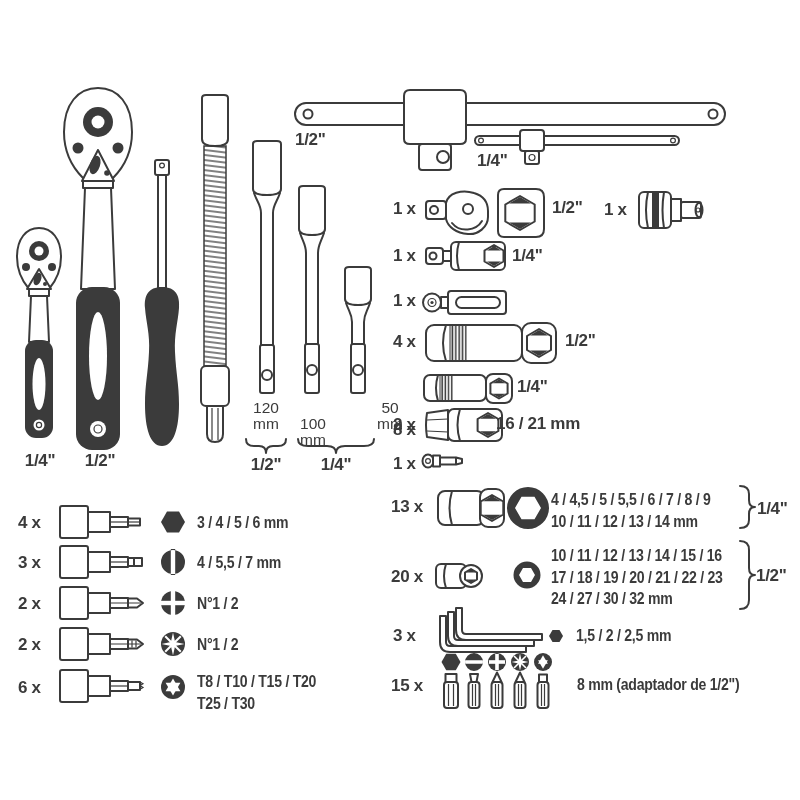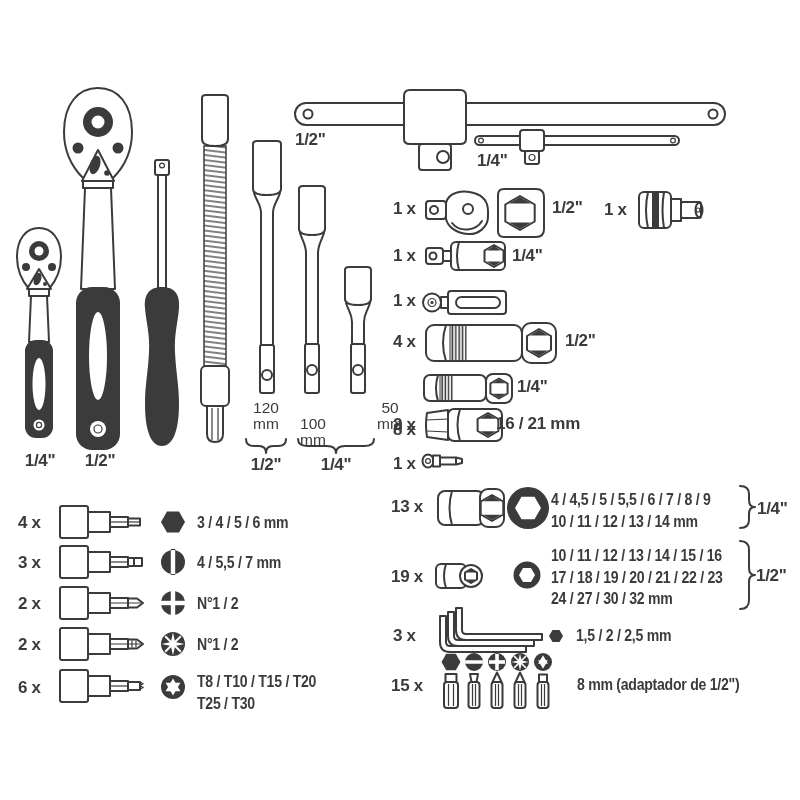--- a/index.html
+++ b/index.html
@@ -262,21 +262,21 @@
   <div class="list" style="left:551px;top:489px;line-height:22px;">
     <div>4 / 4,5 / 5 / 5,5 / 6 / 7 / 8 / 9</div>
     <div>10 / 11 / 12 / 13 / 14 mm</div>
 
   </div>
   <svg class="abs" style="left:737px;top:484px;" width="20" height="46" viewBox="0 0 20 46">
     <path class="ln" d="M3,2 Q12,2 12,10 L12,16 Q12,23 18,23 Q12,23 12,30 L12,36 Q12,44 3,44"></path>
   </svg>
   <div class="lbl" style="left:757px;top:499px;">1/4"</div>
 
-  <div class="q" style="left:391px;top:567px;width:36px;">19 x</div>
+  <div class="q" style="left:391px;top:567px;width:36px;">20 x</div>
   <svg class="abs" style="left:434px;top:561px;" width="50" height="30" viewBox="0 0 50 30">
     <rect class="lnw" x="2" y="3" width="30" height="24" rx="5"></rect>
     <path class="ln" d="M12,3 Q8,15 12,27"></path>
     <circle class="lnw" cx="37" cy="15" r="11"></circle>
     <path class="ln" d="M37,8 L43,11.5 L43,18.5 L37,22 L31,18.5 L31,11.5 Z"></path>
     <path class="ink" d="M37,8.6 L41.8,11.4 L32.2,11.4 Z"></path>
     <path class="ink" d="M37,21.4 L41.8,18.6 L32.2,18.6 Z"></path>
   </svg>
   <svg class="abs" style="left:512px;top:560px;" width="30" height="30" viewBox="0 0 30 30">
     <path class="ink" fill-rule="evenodd" d="M15,1.5 A13.5,13.5 0 1,0 15,28.5 A13.5,13.5 0 1,0 15,1.5 Z M23,15 L19,21.9 L11,21.9 L7,15 L11,8.1 L19,8.1 Z"></path>

